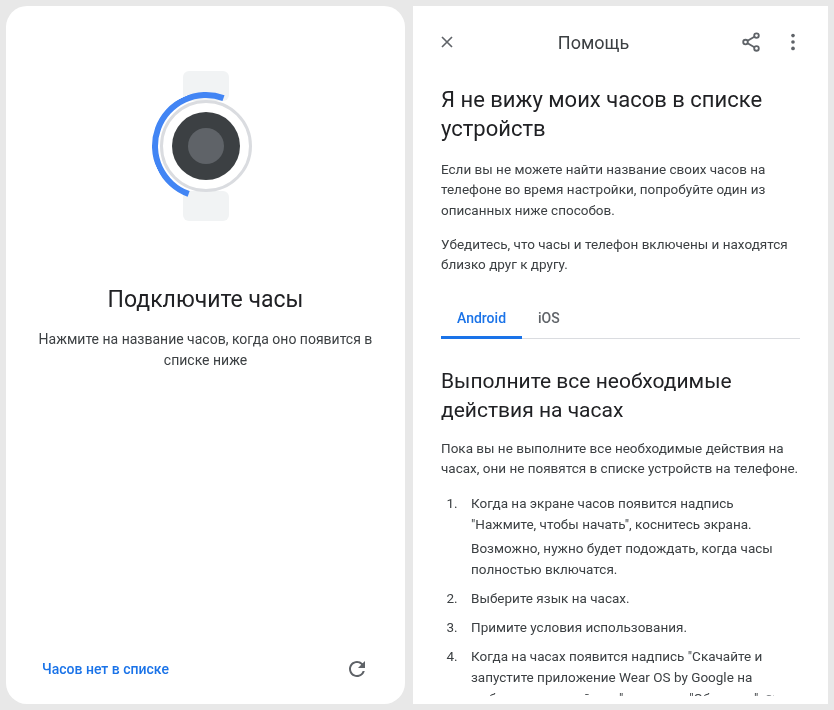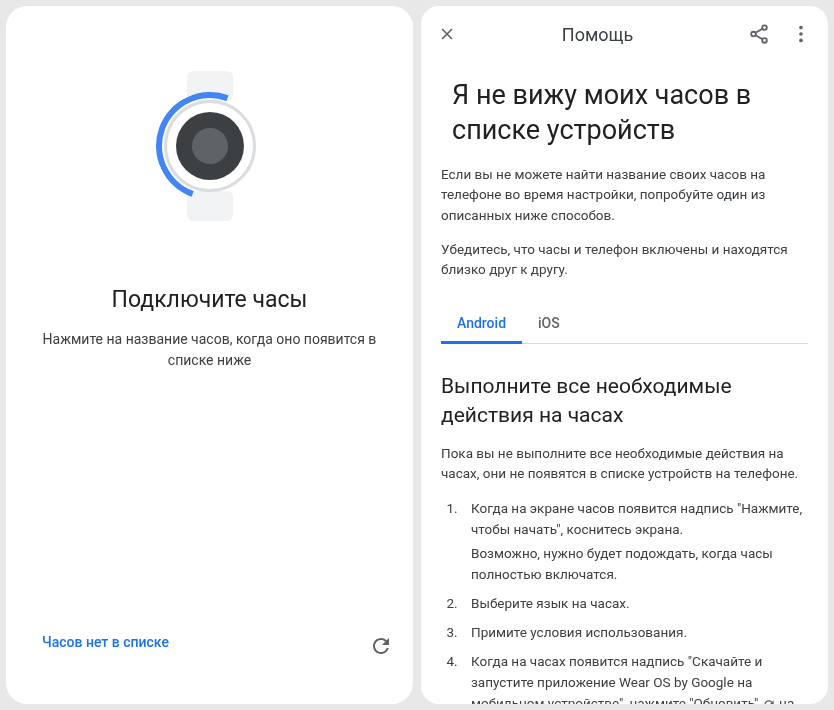--- a/index.html
+++ b/index.html
@@ -108,41 +108,39 @@
       line-height: 1.5;
       padding: 0 29px;
     }
     .bottom-bar {
       position: absolute;
       bottom: 0;
       left: 0;
       right: 0;
       height: 70px;
       display: flex;
-      align-items: flex-start;
+      align-items: center;
       justify-content: space-between;
-      padding: 0 20px;
-      margin-left: 16px;
+      padding: 0 36px;
     }
     .no-watch-link {
       color: #1a73e8;
       font-size: 14px;
       font-weight: 500;
       cursor: pointer;
     }
     .refresh-btn {
       width: 24px;
       height: 24px;
       cursor: pointer;
       color: #5f6368;
     }
     
     .right-screen {
-      padding: 0;
-      border-radius: 18px;
+      padding: 8px;
     }
     .header {
       display: flex;
       align-items: center;
       height: 56px;
       padding: 0 16px;
       gap: 20px;
     }
     .header-close {
       width: 20px;
@@ -163,26 +161,25 @@
       height: 22px;
       cursor: pointer;
       color: #5f6368;
     }
     .content {
       padding: 16px 20px;
       overflow-y: auto;
       flex: 1;
     }
     .article-title {
-      font-size: 27px;
+      font-size: 22px;
       font-weight: 400;
       color: #202124;
       line-height: 1.3;
       margin-bottom: 16px;
-      margin-left: 11px;
     }
     .article-intro {
       font-size: 13.5px;
       color: #3c4043;
       line-height: 1.5;
       margin-bottom: 14px;
     }
     .tabs {
       display: flex;
       border-bottom: 1px solid #dadce0;

